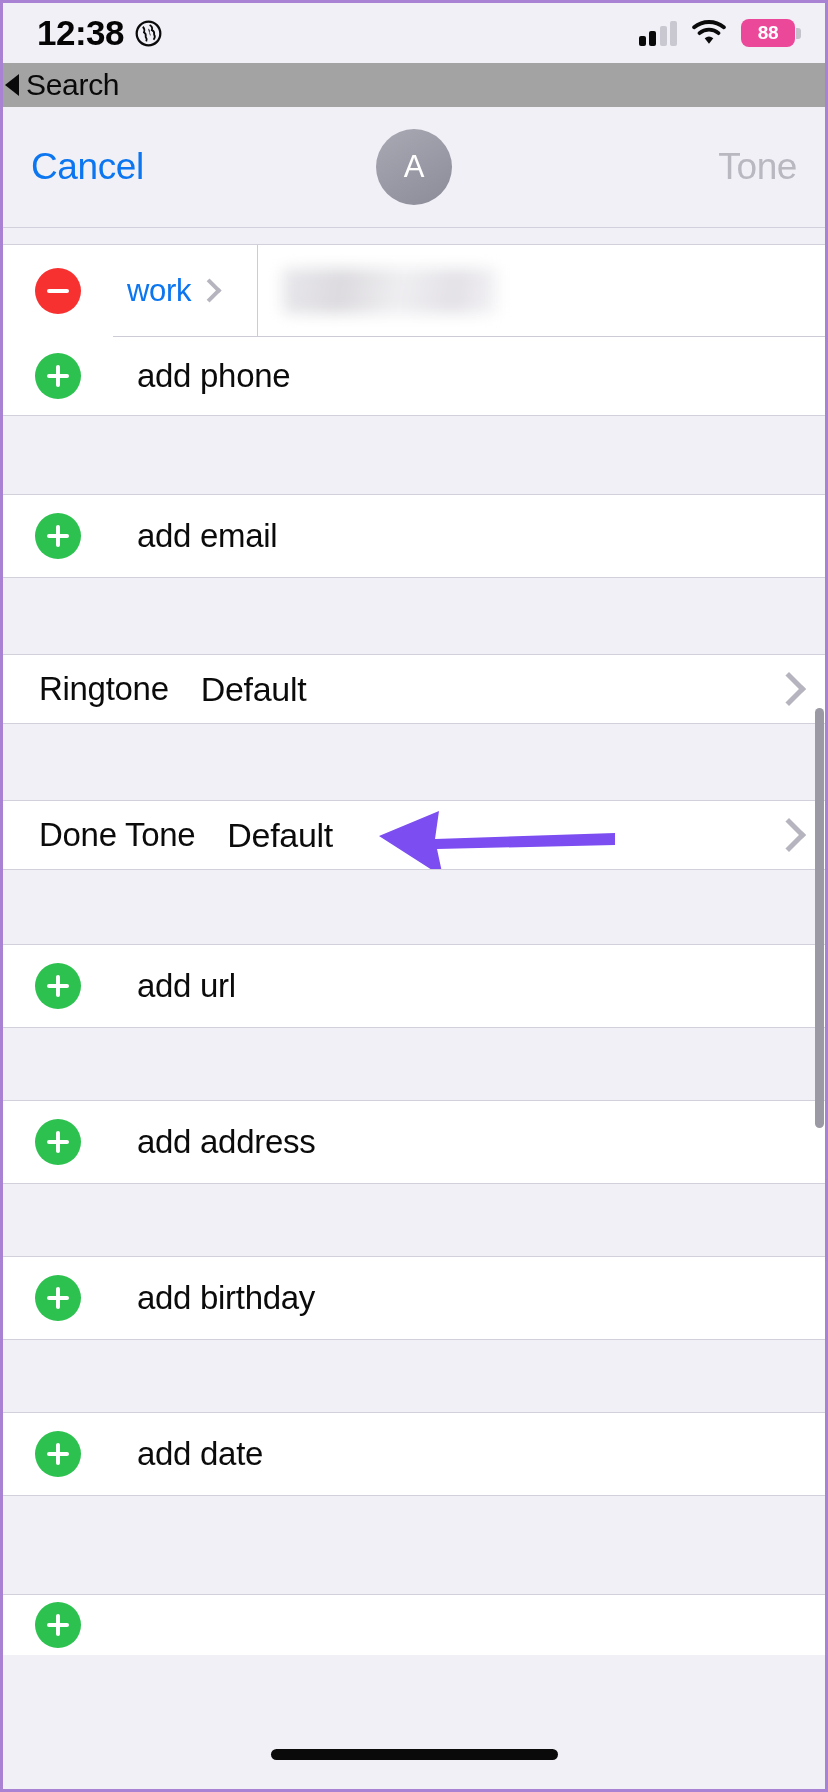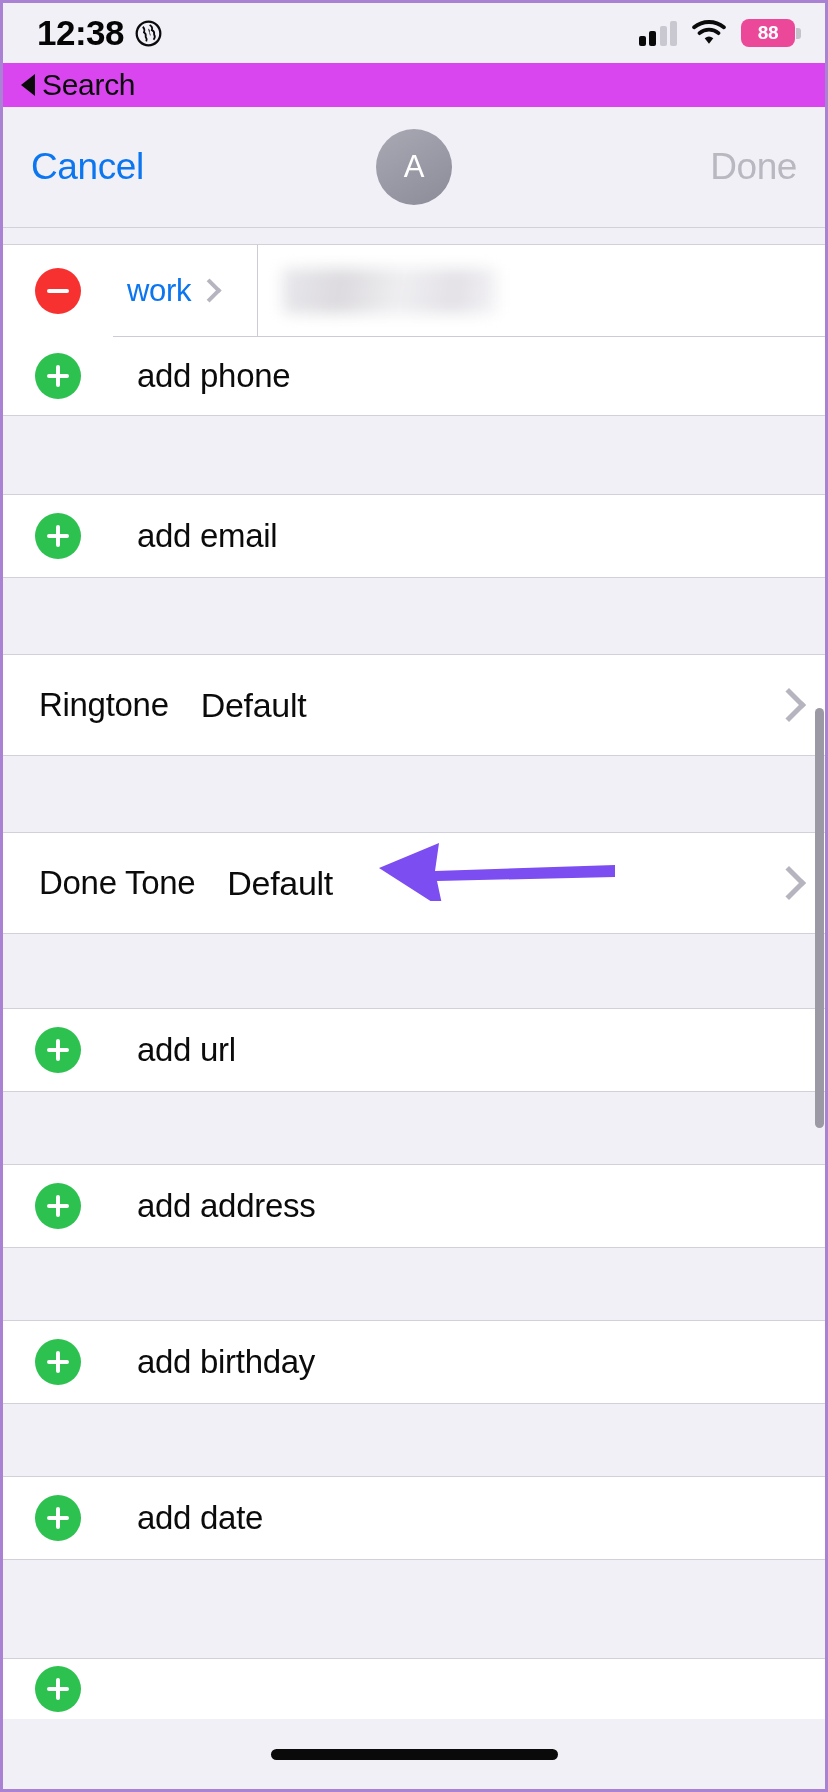--- a/index.html
+++ b/index.html
@@ -49,22 +49,22 @@
   .batt::after {
     content:''; position:absolute; right:-6px; top:9px;
     width:5px; height:11px; border-radius:0 3px 3px 0;
     background:#c4c2cb;
   }
 
   
   .backbar {
     height:44px;
     display:flex; align-items:center;
-    padding-left:18px;
-    background:#d946ef;
+    padding-left:2px;
+    background:#a3a3a3;
   }
   .back-tri {
     width:0; height:0;
     border-top:11px solid transparent;
     border-bottom:11px solid transparent;
     border-right:14px solid #0a0a0a;
     margin-right:7px;
   }
   .back-label { font-size:30px; color:#0a0a0a; letter-spacing:-0.3px; }
 
@@ -151,21 +151,21 @@
   .blurval {
     width:215px; height:46px;
     background:linear-gradient(100deg,#e9e8ec 0%,#dcdade 28%,#efeef1 55%,#e3e1e6 80%,#f4f3f6 100%);
     filter:blur(7px);
     border-radius:6px;
   }
 
   
   .tonerow {
     display:flex; align-items:center;
-    height:100px; background:#fff;
+    height:68px; background:#fff;
     padding:0 30px 0 36px;
     position:relative;
   }
   .tone-key { font-size:33px; color:#0b0b0b; letter-spacing:-0.3px; }
   .tone-val { font-size:34px; color:#0b0b0b; margin-left:32px; letter-spacing:-0.3px; }
   .chev-lg {
     margin-left:auto; width:18px; height:32px; position:relative;
   }
   .chev-lg::before {
     content:''; position:absolute; left:0; top:4px;
@@ -238,21 +238,21 @@
   <div class="backbar">
     <div class="back-tri"></div>
     <div class="back-label">Search</div>
   </div>
 
   <div class="navbar">
     <div class="nav-cancel">Cancel</div>
     <div class="avatar">
       <span>A</span>
     </div>
-    <div class="nav-done">Done</div>
+    <div class="nav-done">Tone</div>
   </div>
 
   <div class="scroll">
 
     <div class="gap" style="height:18px;"></div>
 
     <div class="card">
       <div class="phonerow">
         <div class="circwrap">
           <div class="circ minus">

